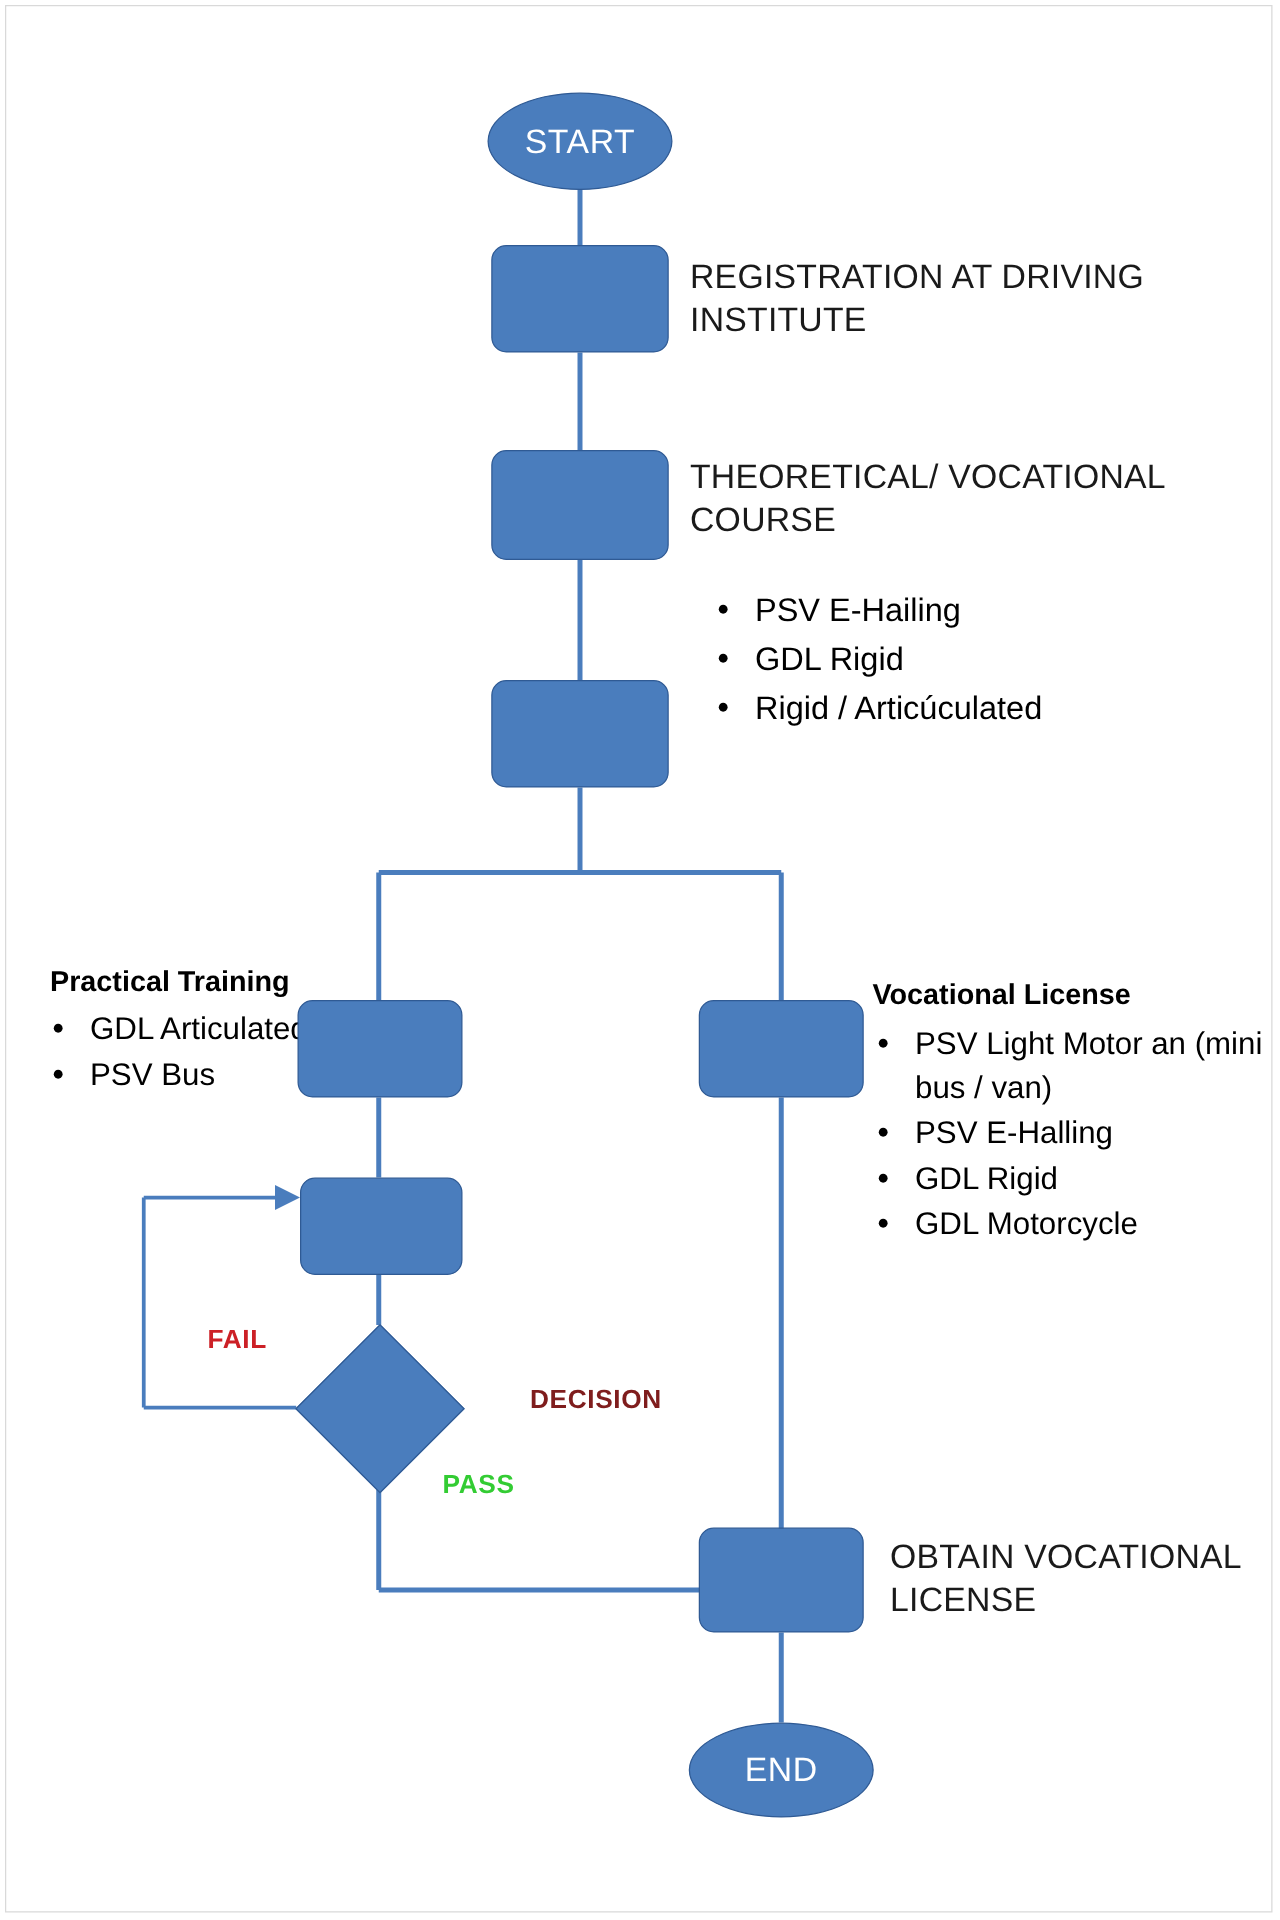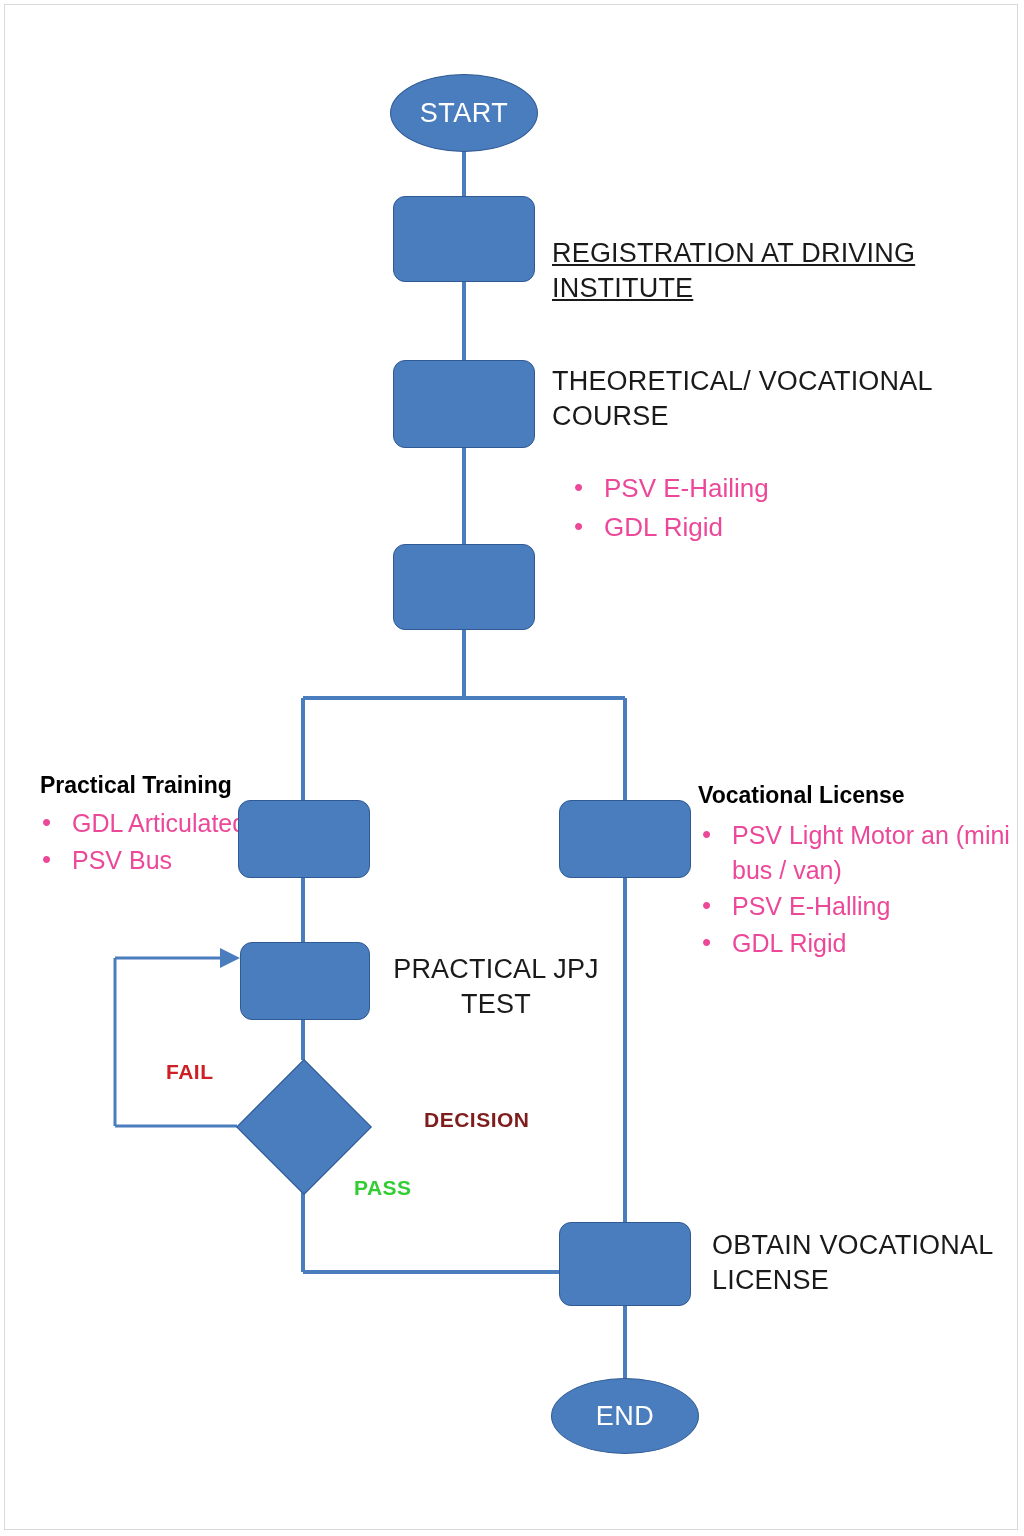--- a/index.html
+++ b/index.html
@@ -75,21 +75,21 @@
     font-size: 23px;
     color: #000000;
   }
   ul.bullets {
     position: absolute;
     margin: 0;
     padding: 0;
     list-style: none;
     font-size: 26px;
     line-height: 1.42;
-    color: #ec4899;
+    color: #000000;
   }
   ul.bullets li {
     position: relative;
     padding-left: 38px;
     margin-bottom: 2px;
   }
   ul.bullets li:before {
     content: "\2022";
     position: absolute;
     left: 8px;
@@ -150,30 +150,31 @@
     <line x1="625" y1="1306" x2="625" y2="1378" stroke="#4a7dbd" stroke-width="4"></line>
   </svg>
 
   <div class="node ellipse" style="left:390px; top:74px; width:148px; height:78px;">
     <span>START</span>
   </div>
 
   <div class="node rect" style="left:393px; top:196px; width:142px; height:86px;">
     <span></span>
   </div>
-  <div class="label" style="left:552px; top:236px; width:420px;text-decoration:underline;">REGISTRATION AT DRIVING INSTITUTE</div>
+  <div class="label" style="left:552px; top:204px; width:420px;">REGISTRATION AT DRIVING INSTITUTE</div>
 
   <div class="node rect" style="left:393px; top:360px; width:142px; height:88px;">
     <span></span>
   </div>
   <div class="label" style="left:552px; top:364px; width:400px;">THEORETICAL/ VOCATIONAL COURSE</div>
 
   <ul class="bullets" style="left:566px; top:470px; width:420px;">
     <li>PSV E-Hailing</li>
     <li>GDL Rigid</li>
+    <li>Rigid / Articúculated</li>
   </ul>
 
   <div class="node rect" style="left:393px; top:544px; width:142px; height:86px;">
     <span></span>
   </div>
 
   <div class="bold-head" style="left:40px; top:772px;">Practical Training</div>
   <ul class="bullets small" style="left:34px; top:806px; width:280px;">
     <li>GDL Articulated</li>
     <li>PSV Bus</li>
@@ -185,26 +186,26 @@
 
   <div class="node rect" style="left:559px; top:800px; width:132px; height:78px;">
     <span></span>
   </div>
 
   <div class="bold-head" style="left:698px; top:782px;">Vocational License</div>
   <ul class="bullets small" style="left:694px; top:818px; width:320px;">
     <li>PSV Light Motor an (mini bus / van)</li>
     <li>PSV E-Halling</li>
     <li>GDL Rigid</li>
+    <li>GDL Motorcycle</li>
   </ul>
 
   <div class="node rect" style="left:240px; top:942px; width:130px; height:78px;">
     <span></span>
   </div>
-  <div class="label center" style="left:386px; top:952px; width:220px;">PRACTICAL JPJ TEST</div>
 
   <div class="node diamond" style="left:237px; top:1060px; width:132px; height:132px;">
     <div class="diamond-shape" style="left:19px; top:19px; width:94px; height:94px;"></div>
   </div>
 
   <div class="tag fail" style="left:166px; top:1060px;">FAIL</div>
   <div class="tag decision" style="left:424px; top:1108px;">DECISION</div>
   <div class="tag pass" style="left:354px; top:1176px;">PASS</div>
 
   <div class="node rect" style="left:559px; top:1222px; width:132px; height:84px;">

